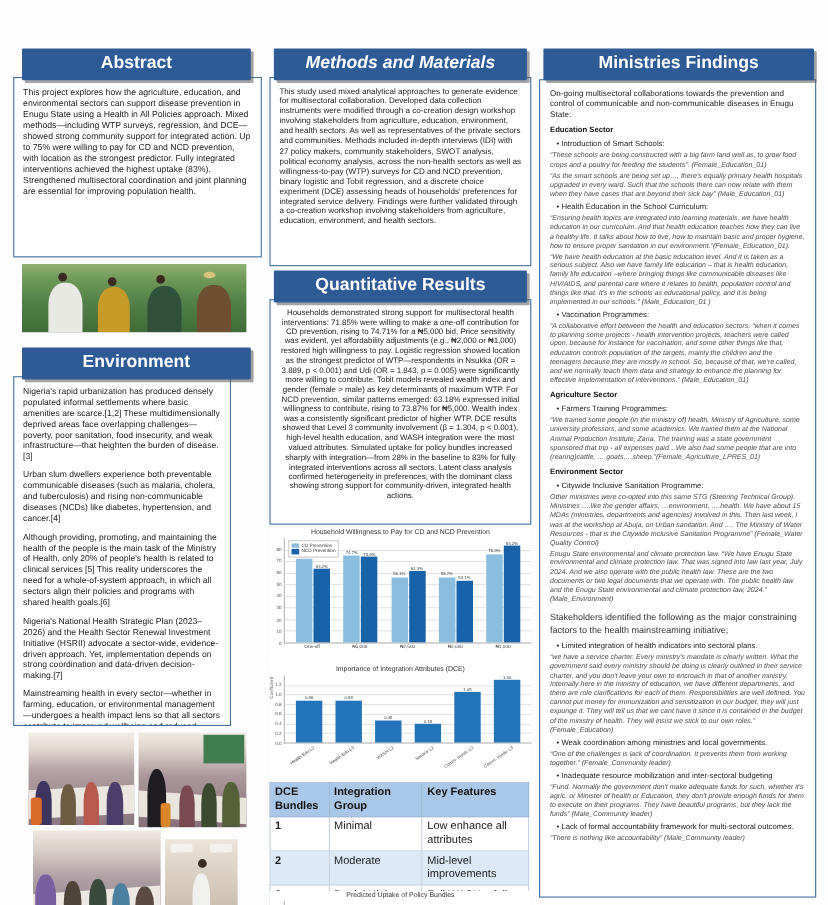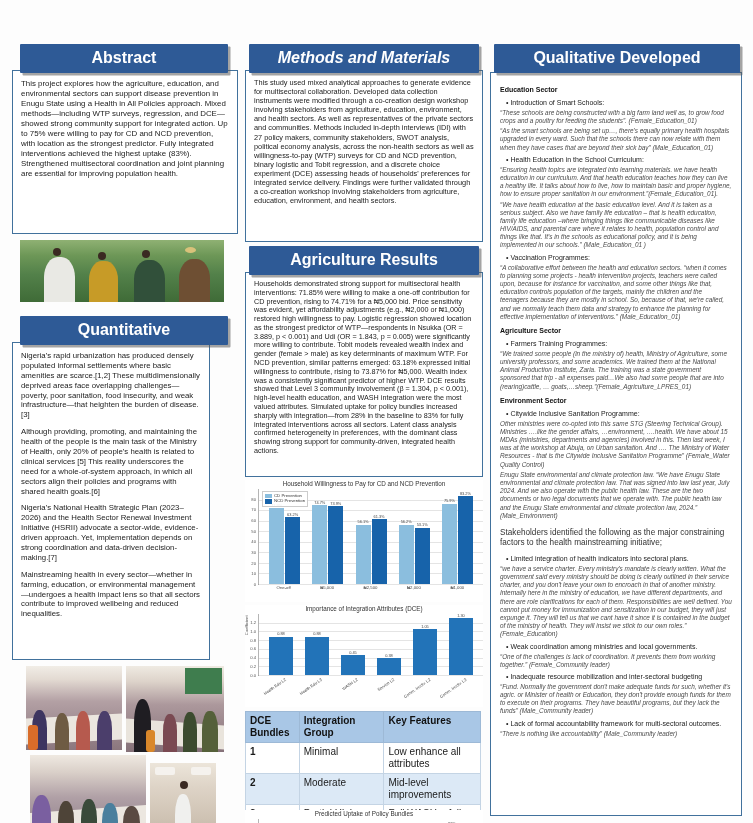--- a/index.html
+++ b/index.html
@@ -16,21 +16,21 @@
   .sec-box{position:absolute;background:#ffffff;border:1.5px solid #41719C;z-index:1;
     box-sizing:border-box;overflow:hidden;}
 
   
   .abstract-body{padding:8px 8px;font-size:7.9px;line-height:1.27;color:#222;}
   .intro-body{padding:8px 8px;font-size:7.8px;line-height:1.27;color:#222;}
   .intro-body p{margin:0 0 7px 0;}
 
   
   .methods-body{padding:7px 8px;font-size:7.35px;line-height:1.24;color:#222;}
-  .quant-body{padding:7px 8px;font-size:7.2px;line-height:1.22;color:#222;}
+  .quant-body{padding:7px 8px;font-size:7.2px;line-height:1.22;color:#222;text-align:center;}
 
   
   .qual-body{padding:7px 9px;font-size:6.5px;line-height:1.28;color:#222;}
   .q-lead{font-size:7.4px;margin:0 0 7px 0;color:#222;}
   .q-lead2{font-size:8.2px;margin:8px 0 6px 0;color:#333;}
   .q-sector{font-weight:bold;font-size:7px;margin:6px 0 1px 0;color:#111;}
   .q-bullet{font-size:7px;margin:4px 0 1px 6px;color:#222;}
   .q-bullet::before{content:"•   ";}
   .q-quote{font-style:italic;font-size:6.4px;color:#4a4a4a;margin:0 0 2px 0;}
 
@@ -91,25 +91,26 @@
       <div class="head" style="left:16%;width:8px;height:8px;top:8px;"></div>
       <div class="fig" style="left:34%;width:14%;height:66%;background:#c79b27;"></div>
       <div class="head" style="left:38%;width:8px;height:8px;top:12px;"></div>
       <div class="fig" style="left:56%;width:15%;height:68%;background:#31503a;"></div>
       <div class="head" style="left:60%;width:8px;height:8px;top:10px;"></div>
       <div class="fig" style="left:78%;width:15%;height:70%;background:#6e4f33;"></div>
       <div class="head" style="left:81%;width:11px;height:6px;top:7px;background:#d9c27a;border-radius:50%;"></div>
     </div>
 
     <div class="sec-header" style="top:288px;left:5%;width:90%;">
-      <span>Quantitative</span>
+      <span>Environment</span>
     </div>
     <div class="sec-box" style="top:314px;left:4px;width:198px;height:318px;">
       <div class="intro-body">
           <p>Nigeria's rapid urbanization has produced densely populated informal settlements where basic amenities are scarce.[1,2] These multidimensionally deprived areas face overlapping challenges—poverty, poor sanitation, food insecurity, and weak infrastructure—that heighten the burden of disease.[3]</p>
+          <p>Urban slum dwellers experience both preventable communicable diseases (such as malaria, cholera, and tuberculosis) and rising non-communicable diseases (NCDs) like diabetes, hypertension, and cancer.[4]</p>
           <p>Although providing, promoting, and maintaining the health of the people is the main task of the Ministry of Health, only 20% of people's health is related to clinical services [5] This reality underscores the need for a whole-of-system approach, in which all sectors align their policies and programs with shared health goals.[6]</p>
           <p>Nigeria's National Health Strategic Plan (2023–2026) and the Health Sector Renewal Investment Initiative (HSRII) advocate a sector-wide, evidence-driven approach. Yet, implementation depends on strong coordination and data-driven decision-making.[7]</p>
           <p>Mainstreaming health in every sector—whether in farming, education, or environmental management—undergoes a health impact lens so that all sectors contribute to improved wellbeing and reduced inequalities.</p>
         </div>
     </div>
 
     <div style="position:absolute;top:638px;left:10px;width:206px;height:180px;">
       <div class="photo" style="top:0;left:8px;width:96px;height:84px;
            background:linear-gradient(180deg,#f1ede6 0%,#e3dad2 16%,#b3a0a4 42%,#9d8a90 72%,#8b777e 100%);">
         <div class="band" style="bottom:8px;height:26px;background:#ebe6df;transform:skewY(-3deg);"></div>
@@ -151,21 +152,21 @@
 
   <div id="col-mid" class="col">
     <div class="sec-header" style="top:16px;left:2.5%;width:95%;font-style:italic;">
       <span>Methods and Materials</span>
     </div>
     <div class="sec-box" style="top:42px;left:2px;width:238px;height:172px;">
       <div class="methods-body">This study used mixed analytical approaches to generate evidence for multisectoral collaboration. Developed data collection instruments were modified through a co-creation design workshop involving stakeholders from agriculture, education, environment, and health sectors. As well as representatives of the private sectors and communities. Methods included in-depth interviews (IDI) with 27 policy makers, community stakeholders, SWOT analysis, political economy analysis, across the non-health sectors as well as willingness-to-pay (WTP) surveys for CD and NCD prevention, binary logistic and Tobit regression, and a discrete choice experiment (DCE) assessing heads of households' preferences for integrated service delivery. Findings were further validated through a co-creation workshop involving stakeholders from agriculture, education, environment, and health sectors.</div>
     </div>
 
     <div class="sec-header" style="top:218px;left:2.5%;width:95%;">
-      <span>Agriculture Results</span>
+      <span>Quantitative Results</span>
     </div>
     <div class="sec-box" style="top:244px;left:2px;width:238px;height:205px;">
       <div class="quant-body">Households demonstrated strong support for multisectoral health interventions: 71.85% were willing to make a one-off contribution for CD prevention, rising to 74.71% for a ₦5,000 bid. Price sensitivity was evident, yet affordability adjustments (e.g., ₦2,000 or ₦1,000) restored high willingness to pay. Logistic regression showed location as the strongest predictor of WTP—respondents in Nsukka (OR = 3.889, p &lt; 0.001) and Udi (OR = 1.843, p = 0.005) were significantly more willing to contribute. Tobit models revealed wealth index and gender (female &gt; male) as key determinants of maximum WTP. For NCD prevention, similar patterns emerged: 63.18% expressed initial willingness to contribute, rising to 73.87% for ₦5,000. Wealth index was a consistently significant predictor of higher WTP. DCE results showed that Level 3 community involvement (β = 1.304, p &lt; 0.001), high-level health education, and WASH integration were the most valued attributes. Simulated uptake for policy bundles increased sharply with integration—from 28% in the baseline to 83% for fully integrated interventions across all sectors. Latent class analysis confirmed heterogeneity in preferences, with the dominant class showing strong support for community-driven, integrated health actions.</div>
     </div>
 
     <div id="chart1" class="chart" style="top:452px;left:2px;width:238px;height:122px;">
         <div class="chart-title">Household Willingness to Pay for CD and NCD Prevention</div>
         <div class="chart-body" style="height: 96px;">
           <div class="chart-yax">
             <div class="ytick" style="top: calc(100% - 2px);">0</div>
@@ -390,24 +391,25 @@
               </div>
             </div>
           </div>
           <div class="ylab">Uptake (%)</div>
         </div>
       </div>
   </div>
 
   <div id="col-right" class="col">
     <div class="sec-header" style="top:16px;left:2.5%;width:95%;">
-      <span>Qualitative Developed</span>
+      <span>Ministries Findings</span>
     </div>
     <div class="sec-box" style="top:44px;left:2px;width:252px;height:744px;">
       <div class="qual-body">
+          <div class="q-lead">On-going multisectoral collaborations towards the prevention and control of communicable and non-communicable diseases in Enugu State:</div>
           <div class="q-sector">Education Sector</div>
           <div class="q-bullet">Introduction of Smart Schools:</div>
           <div class="q-quote">“These schools are being constructed with a big farm land well as, to grow food crops and a poultry for feeding the students”. (Female_Education_01)</div>
           <div class="q-quote">“As the smart schools are being set up…,  there's equally primary health hospitals upgraded in every ward. Such that the schools there can now relate with them when they have cases that are beyond their sick bay” (Male_Education_01)</div>
           <div class="q-bullet">Health Education in the School Curriculum:</div>
           <div class="q-quote">“Ensuring health topics are integrated into learning materials. we have health education in our curriculum. And that health education teaches how they can live a healthy life. It talks about how to live, how to maintain basic and proper hygiene, how to ensure proper sanitation in our environment.”(Female_Education_01).</div>
           <div class="q-quote">“We have health education at the basic education level. And it is taken as a serious subject. Also we have family life education – that is health education, family life education –where bringing things like communicable diseases like HIV/AIDS, and parental care where it relates to health, population control and things like that. It's in the schools as educational policy, and it is being implemented in our schools.” (Male_Education_01 )</div>
           <div class="q-bullet">Vaccination Programmes:</div>
           <div class="q-quote">“A collaborative effort between the health and education sectors. “when it comes to planning some projects - health intervention projects, teachers were called upon, because for instance for vaccination, and some other things like that, education controls population of the targets, mainly the children and the teenagers because they are mostly in school. So, because of that, we're called, and we normally teach them data and strategy to enhance the planning for effective implementation of interventions.” (Male_Education_01)</div>
           <div class="q-sector">Agriculture Sector</div>

